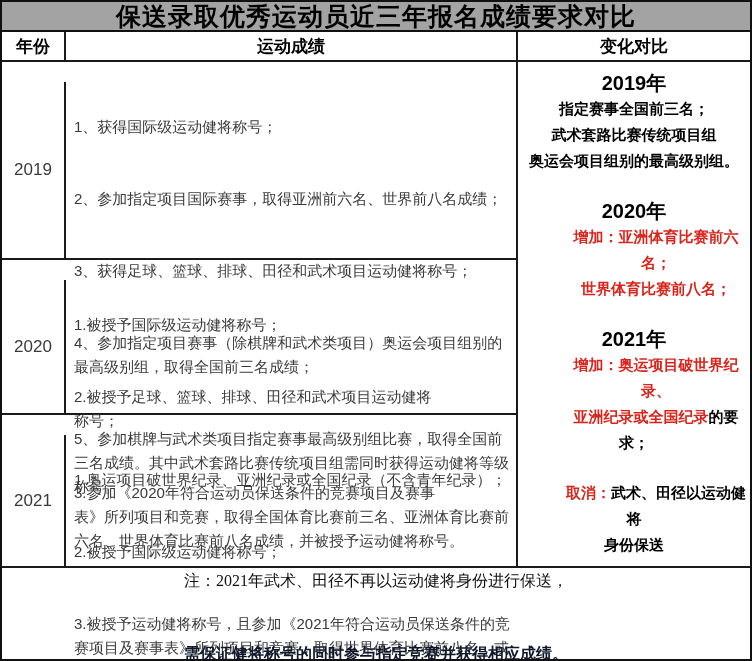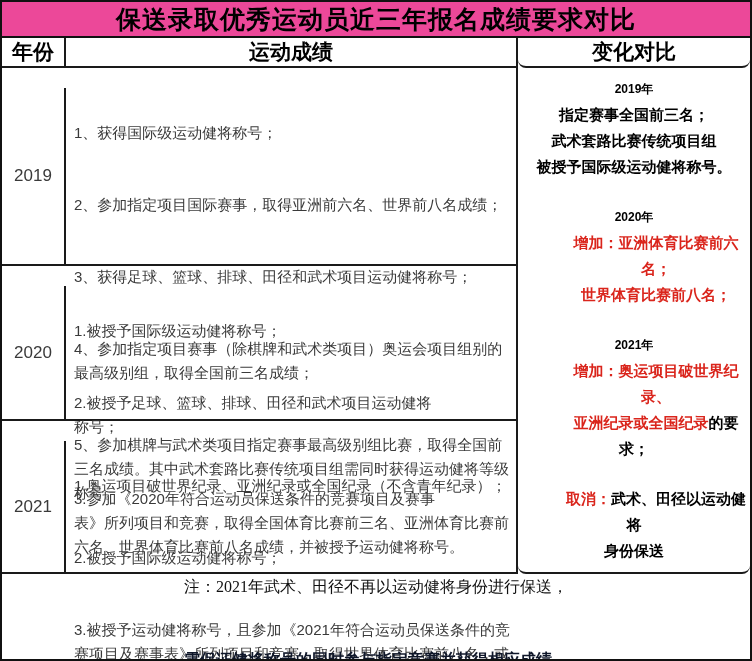--- a/index.html
+++ b/index.html
@@ -5,56 +5,56 @@
   html,body{margin:0;padding:0;background:#fff;}
   .page{
     width:752px;height:661px;box-sizing:border-box;
     border:2px solid #111;background:#fff;
     font-family:"Liberation Sans","DejaVu Sans",sans-serif;
     display:flex;flex-direction:column;
     overflow:hidden;
   }
   
   .banner{
-    height:36px;box-sizing:border-box;flex:0 0 auto;
-    background:#ec4899;border-bottom:2px solid #111;
+    height:30px;box-sizing:border-box;flex:0 0 auto;
+    background:#a3a3a3;border-bottom:2px solid #111;
     display:flex;align-items:center;justify-content:center;
     font-size:25px;font-weight:bold;color:#000;letter-spacing:1px;
   }
   
   .grid{
     flex:0 0 auto;
     display:grid;
     grid-template-columns:64px 452px 1fr;
     grid-template-rows:30px 198px 155px 153px;
   }
   .cell{box-sizing:border-box;border-right:2px solid #1a1a1a;border-bottom:2px solid #1a1a1a;}
-  .cell.lastcol{border-right:none;border-radius:8px;}
+  .cell.lastcol{border-right:none;}
   .hcell{
     display:flex;align-items:center;justify-content:center;
-    font-weight:bold;font-size:21px;color:#000;
+    font-weight:bold;font-size:17px;color:#000;
   }
   .ycell{
     display:flex;align-items:center;justify-content:center;
     font-size:17px;color:#3a3a3a;margin-top:20px;
   }
   .pcell{
     padding:5px 4px 16px 8px;
     font-size:15px;line-height:24px;color:#3a3a3a;
     white-space:pre-wrap;
   }
   .pcell .item{white-space:pre-wrap;}
   
   .changecell{
     grid-column:3;grid-row:2 / span 3;
     display:flex;flex-direction:column;justify-content:center;align-items:center;
     text-align:center;font-weight:bold;font-size:15px;line-height:26px;color:#000;
     padding:4px 2px;gap:24px;
   }
-  .chg-heading{font-size:12px;}
+  .chg-heading{font-size:20px;}
   .red{color:#da251c;margin-left:44px;}
   
   .note{
     flex:1 1 auto;
     display:flex;flex-direction:column;align-items:center;justify-content:center;
     font-family:"Liberation Serif","DejaVu Serif",serif;
     font-size:16px;line-height:25px;text-align:center;gap:48px;
   }
   .note-l1{color:#111;}
   .note-l2{color:#0f172a;font-weight:bold;}
@@ -79,21 +79,21 @@
       <div class="item">3、获得足球、篮球、排球、田径和武术项目运动健将称号；</div>
       <div class="item">4、参加指定项目赛事（除棋牌和武术类项目）奥运会项目组别的最高级别组，取得全国前三名成绩；</div>
       <div class="item">5、参加棋牌与武术类项目指定赛事最高级别组比赛，取得全国前三名成绩。其中武术套路比赛传统项目组需同时获得运动健将等级称号。</div>
     </div>
 
     <div class="cell changecell lastcol">
       <div>
         <div class="chg-heading">2019年</div>
         <div>指定赛事全国前三名；</div>
         <div>武术套路比赛传统项目组</div>
-        <div>被授予国际级运动健将称号。</div>
+        <div>奥运会项目组别的最高级别组。</div>
       </div>
       <div>
         <div class="chg-heading">2020年</div>
         <div class="red">增加：亚洲体育比赛前六名；</div>
         <div class="red">世界体育比赛前八名；</div>
       </div>
       <div>
         <div class="chg-heading">2021年</div>
         <div class="red">增加：奥运项目破世界纪录、</div>
         <div><span class="red">亚洲纪录或全国纪录</span><span>的要求；</span></div>

